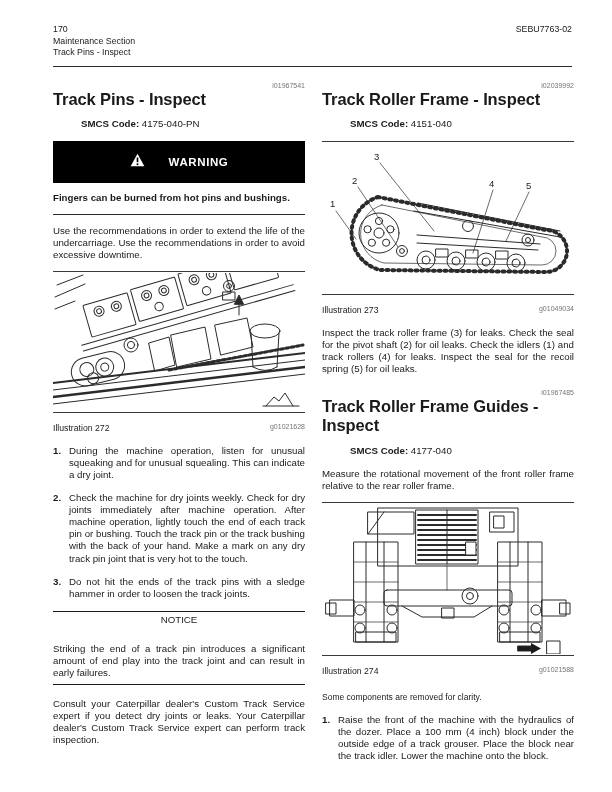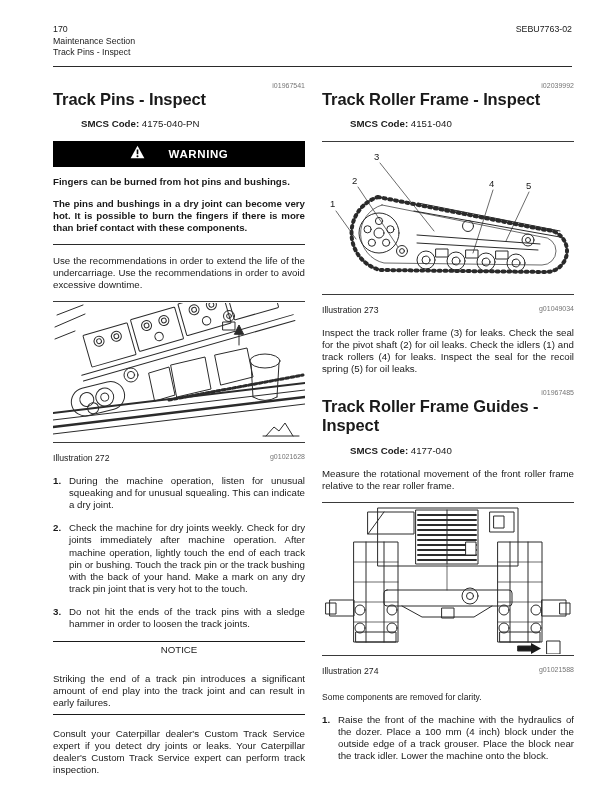--- a/index.html
+++ b/index.html
@@ -10,21 +10,21 @@
   .hdr{display:flex;justify-content:space-between;align-items:flex-start;
        padding:24px 40px 0 53px;font-size:8.8px;line-height:11.5px;}
   .hdr .doc-code{font-size:8.8px;}
   .page-rule{border-top:1px solid #2a2a2a;margin:7px 40px 0 53px;}
   .cols{display:flex;gap:17px;padding:0 38px 0 53px;margin-top:13px;}
   .col{width:252px;}
   .icode{text-align:right;font-size:7px;color:#757575;margin:2px 0 1px;}
   h1{font-size:16.5px;font-weight:bold;margin:0 0 10px;line-height:1.13;letter-spacing:-0.1px;}
   .smcs{font-size:9.7px;margin:0 0 12px;}
   .smcs .lab{font-weight:bold;margin-left:28px;}
-  .warnbox{background:#000;color:#fff;height:26px;display:flex;align-items:center;
+  .warnbox{background:#000;color:#fff;height:42px;display:flex;align-items:center;
            justify-content:center;gap:24px;margin:0 0 9px;}
   .warnbox .wtxt{font-weight:bold;font-size:11.5px;letter-spacing:.6px;}
   p{font-size:9.7px;line-height:1.24;text-align:justify;margin:0 0 10px;}
   p.b{font-weight:bold;}
   .sect-rule{border-top:1px solid #2a2a2a;margin:1px 0 10px;}
   .illus{margin:2px 0 12px;}
   .irule{border-top:1px solid #3a3a3a;}
   .illus svg{display:block;margin:1px 0;}
   .icap{display:flex;justify-content:space-between;align-items:flex-start;margin-top:10px;}
   .ilabel{font-size:8.7px;}
@@ -71,21 +71,20 @@
         <span>
           <svg width="15" height="14" viewBox="0 0 24 22">
             <path d="M12 1 L23 21 H1 Z" fill="#ffffff"></path>
             <rect x="10.7" y="7" width="2.6" height="7.5" fill="#000"></rect>
             <circle cx="12" cy="17.6" r="1.6" fill="#000"></circle>
           </svg>
         </span>
         <span class="wtxt">WARNING</span>
       </div>
       <p class="b">Fingers can be burned from hot pins and bushings.</p>
-      <p class="b">The pins and bushings in a dry joint can become very hot. It is possible to burn the fingers if there is more than brief contact with these components.</p>
       <div class="sect-rule"></div>
 
       <p>Use the recommendations in order to extend the life of the undercarriage. Use the recommendations in order to avoid excessive downtime.</p>
 
       <div class="illus">
         <div class="irule"></div>
         <svg width="252" height="138" viewBox="0 0 252 138">
           <g class="ln">
             <path d="M4 12 L30 2"></path>
               <path d="M2 24 L32 11"></path>

